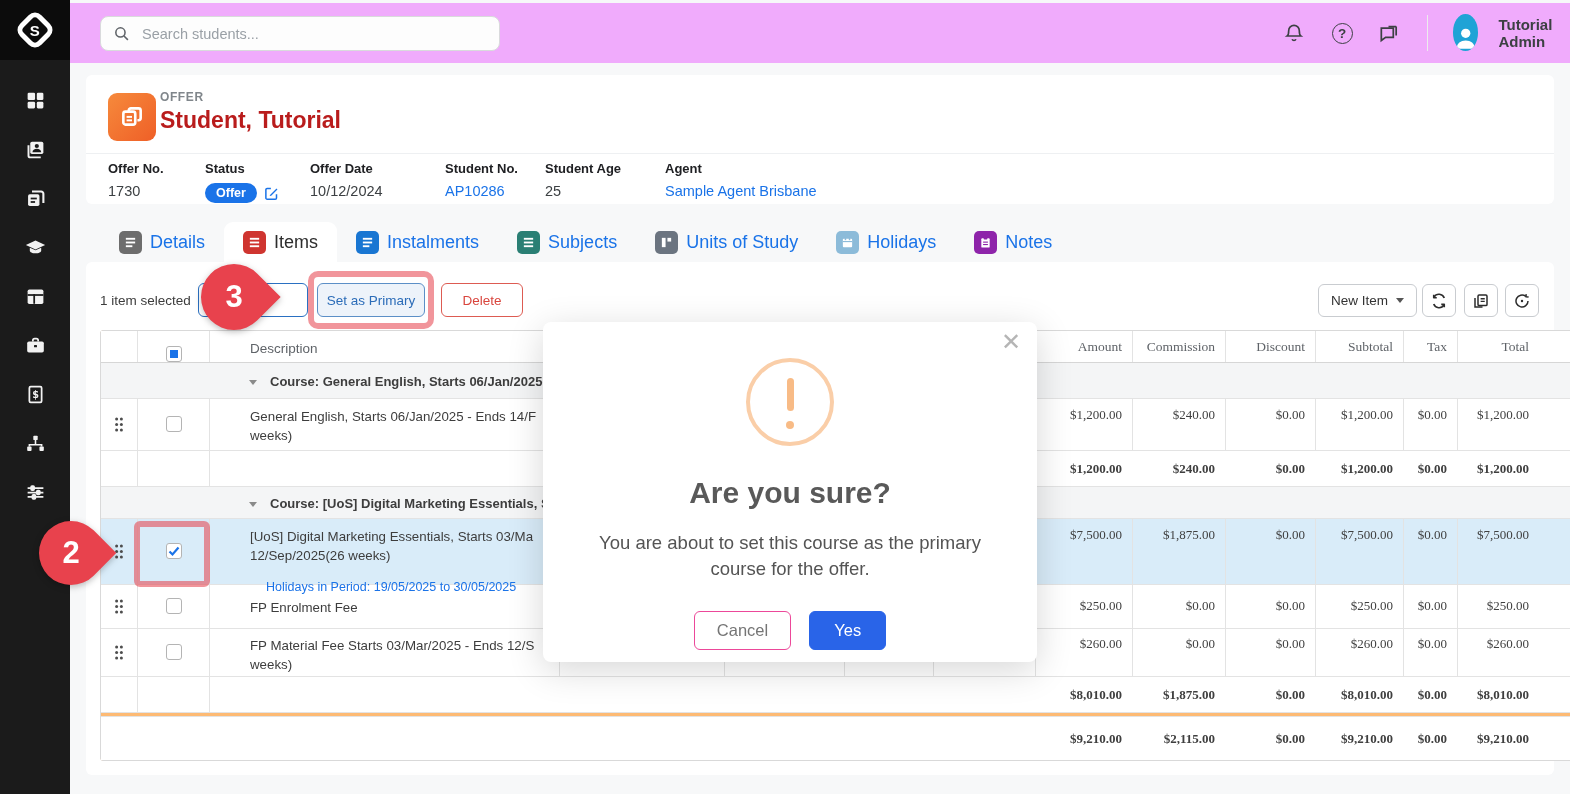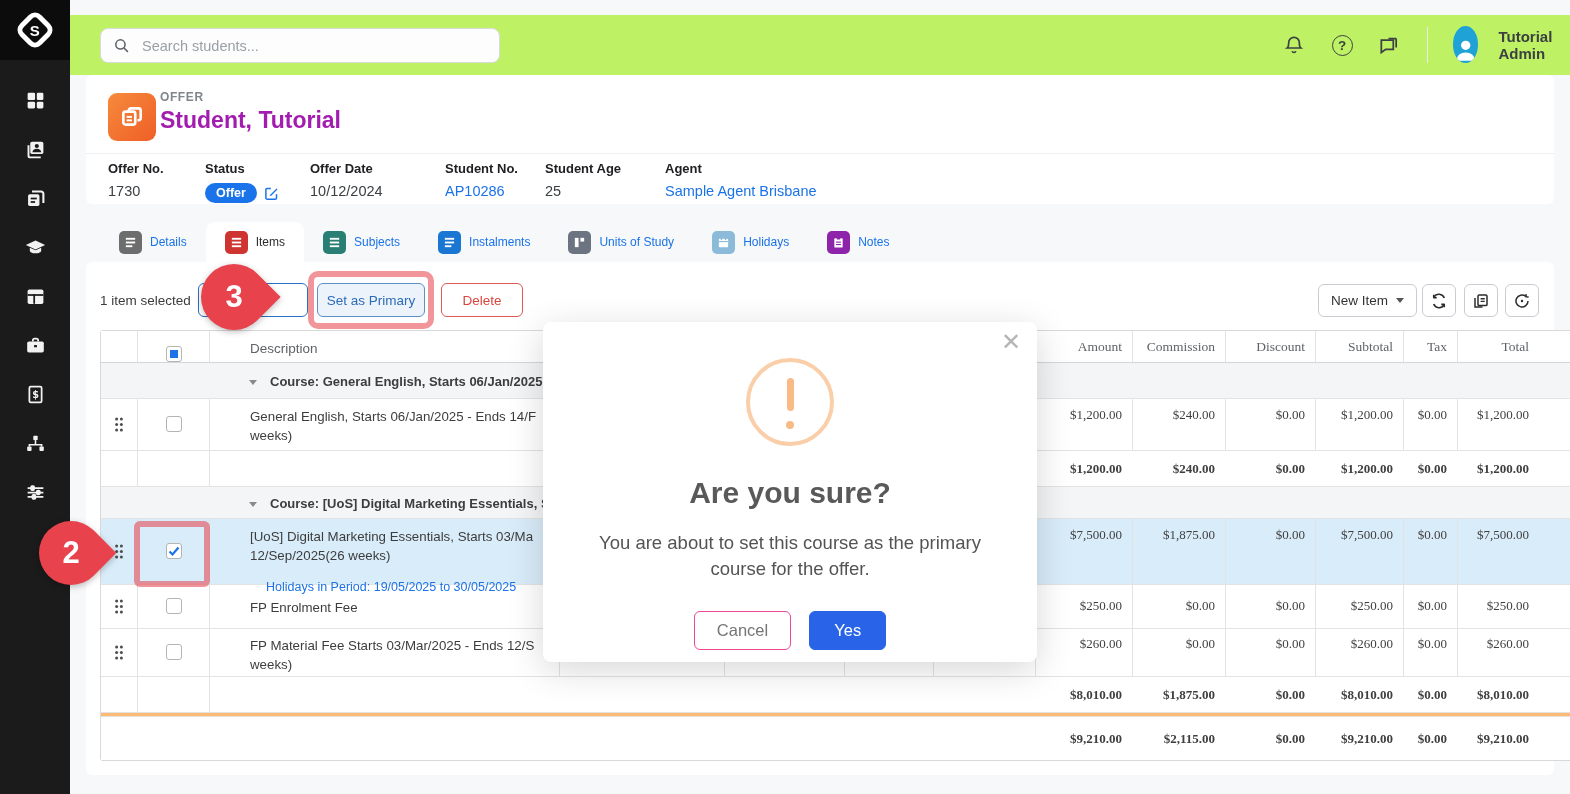--- a/index.html
+++ b/index.html
@@ -11,59 +11,59 @@
   .sidebar{position:absolute;left:0;top:0;width:70px;height:794px;background:#1b1b1b;z-index:5;}
   .logo{width:70px;height:60px;background:#0c0c0c;display:flex;align-items:center;justify-content:center;}
   .logo-diamond{width:30px;height:30px;border:5px solid #fff;border-radius:9px;transform:rotate(45deg);
                 display:flex;align-items:center;justify-content:center;}
   .logo-diamond span{transform:rotate(-45deg);color:#fff;font-weight:bold;font-size:15px;}
   .nav{padding-top:16px;display:flex;flex-direction:column;}
   .nav-item{height:49px;display:flex;align-items:center;justify-content:center;cursor:pointer;}
   .nav-item svg{width:21px;height:21px;}
 
   
-  .topbar{position:absolute;left:70px;top:15px;width:1500px;height:60px;background:#bef264;z-index:4;}
+  .topbar{position:absolute;left:70px;top:3px;width:1500px;height:60px;background:#f0abfc;z-index:4;}
   .search{position:absolute;left:30px;top:13px;width:400px;height:35px;background:#fdfdfd;
           border:1px solid #d9dadc;border-radius:8px;display:flex;align-items:center;padding:0 12px;}
   .search svg{flex:0 0 auto;margin-right:10px;}
   .search input{border:none;outline:none;background:transparent;font-size:14.5px;color:#444;width:100%;
                 font-family:inherit;}
   .search input::placeholder{color:#9aa0a6;}
   .tb-icon{position:absolute;top:17px;width:26px;height:26px;cursor:pointer;display:flex;align-items:center;justify-content:center;}
   .help-circle{width:21px;height:21px;border:1.8px solid #3c4043;border-radius:50%;display:flex;align-items:center;
                justify-content:center;font-size:13.5px;font-weight:bold;color:#3c4043;}
   .tb-divider{position:absolute;left:1357px;top:12px;width:1px;height:36px;background:#ececec;}
   .user{position:absolute;left:1383px;top:11px;display:flex;align-items:center;cursor:pointer;}
   .avatar{width:37px;height:37px;border-radius:50%;background:#1fa3d6;display:flex;align-items:flex-end;justify-content:center;overflow:hidden;}
   .user-name{margin-left:20px;font-size:15px;font-weight:bold;color:#3c4043;}
 
   
   .header-card{position:absolute;left:86px;top:75px;width:1468px;height:129px;background:#fff;border-radius:6px;z-index:1;}
   .offer-icon{position:absolute;left:22px;top:18px;width:48px;height:48px;border-radius:9px;
               background:linear-gradient(135deg,#f68a3c,#ef5f27);display:flex;align-items:center;justify-content:center;}
   .kicker{position:absolute;left:74px;top:15px;font-size:12px;letter-spacing:.6px;color:#80868b;font-weight:bold;}
-  .page-title{position:absolute;left:74px;top:32px;font-size:23px;font-weight:bold;color:#a21caf;}
+  .page-title{position:absolute;left:74px;top:32px;font-size:23px;font-weight:bold;color:#b91c1c;}
   .actions{position:absolute;right:14px;top:20px;display:flex;gap:9px;}
   .btn{height:33px;border-radius:6px;border:1px solid;display:inline-flex;align-items:center;justify-content:center;
        padding:0 13px;font-size:14px;background:#fff;cursor:pointer;font-family:inherit;white-space:nowrap;}
   .btn-blue{border-color:#2a70c2;color:#2a70c2;}
   .btn-green{border-color:#2e8540;color:#2e8540;}
   .caret{display:inline-block;width:0;height:0;border-left:4.5px solid transparent;border-right:4.5px solid transparent;
          border-top:5px solid currentColor;margin-left:8px;}
   .btn-caret-only{width:30px;padding:0;}
   .hdr-divider{position:absolute;left:0;top:78px;width:100%;height:1px;background:#eef0f2;}
   .field{position:absolute;top:86px;}
   .f-label{font-size:13px;font-weight:bold;color:#202124;margin-bottom:7px;}
   .f-value{font-size:14.5px;color:#3c4043;display:flex;align-items:center;gap:7px;}
   .link{color:#1a73e8;cursor:pointer;}
   .status-pill{background:#1a73e8;color:#fff;font-size:12.5px;font-weight:bold;border-radius:12px;padding:3px 11px;}
 
   
   .tabs{position:absolute;left:100px;top:222px;display:flex;z-index:2;}
-  .tab{height:40px;display:flex;align-items:center;gap:8px;padding:0 19px;font-size:12px;color:#1a73e8;cursor:pointer;}
+  .tab{height:40px;display:flex;align-items:center;gap:8px;padding:0 19px;font-size:18px;color:#1a73e8;cursor:pointer;}
   .tab.active{background:#fff;border-radius:9px 9px 0 0;color:#2d2d2d;}
   .tab-ic{width:23px;height:23px;border-radius:5px;display:flex;align-items:center;justify-content:center;}
   .tab-ic svg{width:13px;height:13px;}
 
   
   .main-card{position:absolute;left:86px;top:262px;width:1468px;height:513px;background:#fff;border-radius:6px;z-index:1;}
   .sel-status{position:absolute;left:14px;top:31px;font-size:13.5px;color:#3c3c3c;}
   .ghost-btn{position:absolute;left:112px;top:21px;width:110px;height:34px;border:1px solid #2a70c2;border-radius:6px;background:#fff;}
   .set-primary{position:absolute;left:231px;top:21px;width:108px;height:34px;background:#edf3fa;border:1px solid #5b8fc7;
                border-radius:6px;color:#2b6cb8;font-size:13.5px;display:flex;align-items:center;justify-content:center;cursor:pointer;}
@@ -301,38 +301,38 @@
       <span class="tab-ic" style="background:#cf3530">
           <svg viewBox="0 0 14 14">
             <rect x="2" y="2" width="10" height="2" fill="#fff"></rect>
             <rect x="2" y="6" width="10" height="2" fill="#fff"></rect>
             <rect x="2" y="10" width="10" height="2" fill="#fff"></rect>
           </svg>
         </span>
       <span>Items</span>
     </div>
     <div class="tab">
+      <span class="tab-ic" style="background:#1976d2">
+          <svg viewBox="0 0 14 14">
+            <rect x="2" y="2" width="10" height="2" fill="#fff"></rect>
+            <rect x="2" y="6" width="10" height="2" fill="#fff"></rect>
+            <rect x="2" y="10" width="7" height="2" fill="#fff"></rect>
+          </svg>
+        </span>
+      <span>Instalments</span>
+    </div>
+    <div class="tab">
       <span class="tab-ic" style="background:#2a7f74">
           <svg viewBox="0 0 14 14">
             <rect x="2" y="2" width="10" height="2" fill="#fff"></rect>
             <rect x="2" y="6" width="10" height="2" fill="#fff"></rect>
             <rect x="2" y="10" width="10" height="2" fill="#fff"></rect>
           </svg>
         </span>
       <span>Subjects</span>
-    </div>
-    <div class="tab">
-      <span class="tab-ic" style="background:#1976d2">
-          <svg viewBox="0 0 14 14">
-            <rect x="2" y="2" width="10" height="2" fill="#fff"></rect>
-            <rect x="2" y="6" width="10" height="2" fill="#fff"></rect>
-            <rect x="2" y="10" width="7" height="2" fill="#fff"></rect>
-          </svg>
-        </span>
-      <span>Instalments</span>
     </div>
     <div class="tab">
       <span class="tab-ic" style="background:#6b7480">
           <svg viewBox="0 0 14 14">
             <rect x="2" y="2" width="4" height="10" fill="#fff"></rect>
             <rect x="8" y="2" width="4" height="4" fill="#fff"></rect>
           </svg>
         </span>
       <span>Units of Study</span>
     </div>

